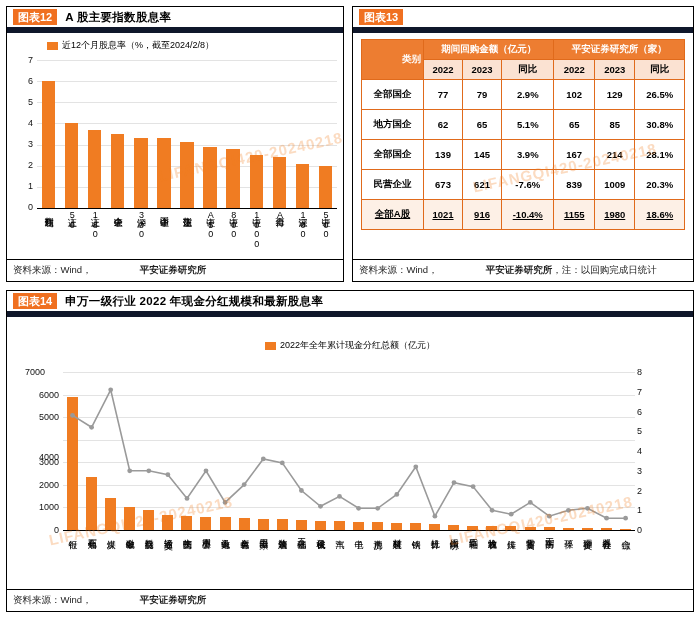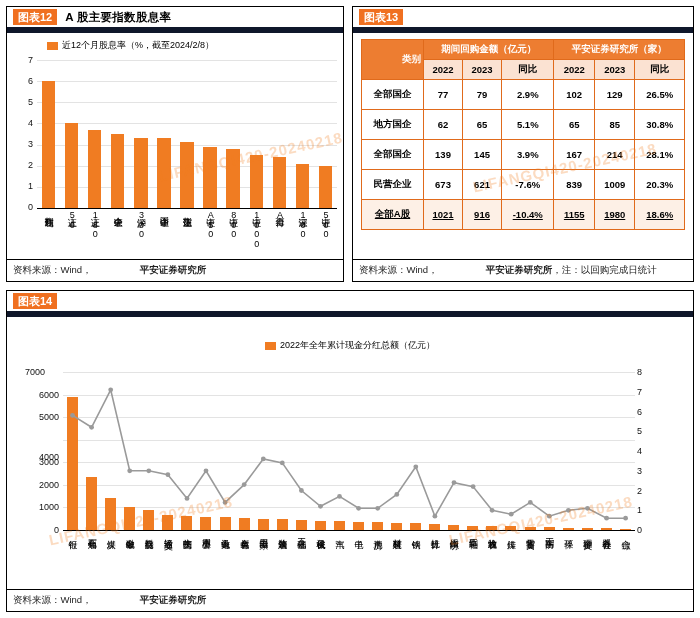--- a/index.html
+++ b/index.html
@@ -288,20 +288,21 @@
   <div class="panel-foot">
     <span>资料来源：Wind，</span>
     <span class="src-b">平安证券研究所</span>
     <span>，注：以回购完成日统计</span>
   </div>
 </div>
 
 <div class="panel" style="left:6px; top:290px; width:688px; height:322px;">
   <div class="panel-head">
     <span class="panel-tag">图表14</span>
+    <span class="panel-title">申万一级行业 2022 年现金分红规模和最新股息率</span>
   </div>
 
   <div style="position:absolute; left:0; top:26px; right:0; bottom:22px;">
 
     <div class="legend" style="position:absolute; left:0; right:0; top:22px;">
       <span class="legend-item">
         <span class="sw-bar"></span>
         <span>2022年全年累计现金分红总额（亿元）</span>
       </span>
     </div>

